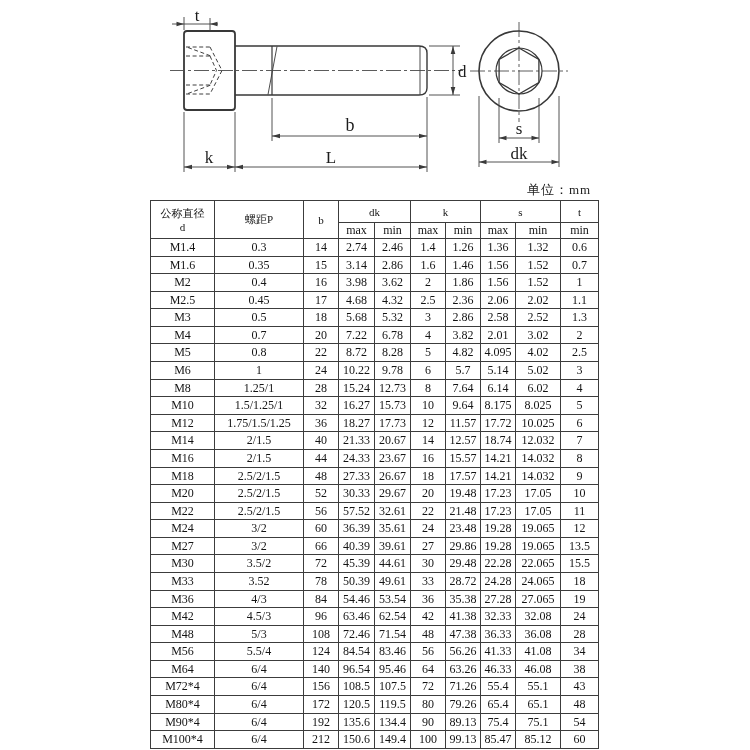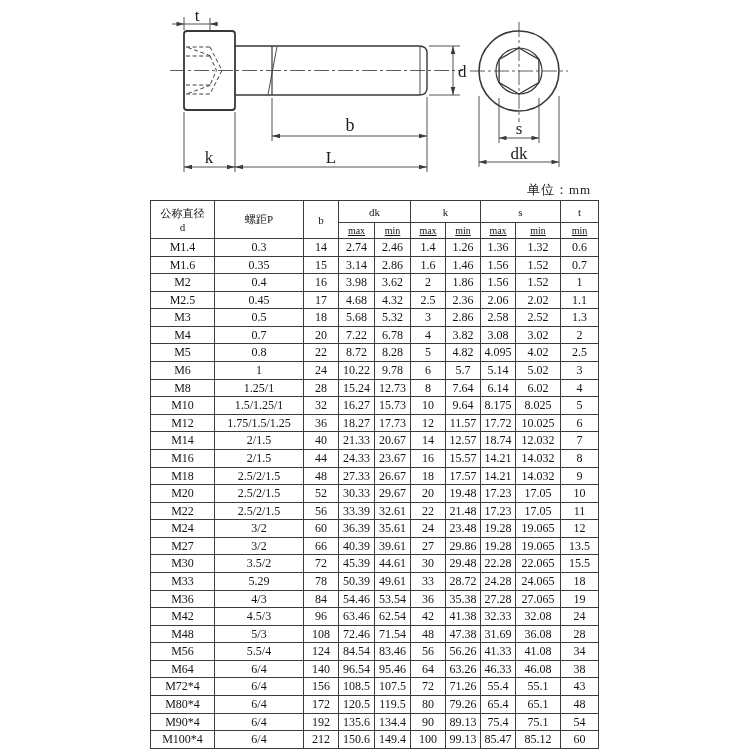--- a/index.html
+++ b/index.html
@@ -16,21 +16,21 @@
   table.dim-table{
     position:absolute;left:150px;top:200px;width:448px;
     border-collapse:collapse;table-layout:fixed;
     font-size:12px;color:#141414;
   }
   .dim-table th,.dim-table td{
     border:1px solid #3c3c3c;text-align:center;vertical-align:middle;
     padding:0;font-weight:normal;white-space:nowrap;overflow:hidden;
   }
   .dim-table thead tr.group-row th{height:21px;font-size:11px;}
-  .dim-table thead tr.sub-row th{height:15px;font-size:10px;text-decoration:underline;}
+  .dim-table thead tr.sub-row th{height:15px;font-size:12px;}
   .dim-table tbody td{height:16.58px;font-size:12px;line-height:16.58px;}
   .hdr-2line div{line-height:14px;}
 </style>
 </head>
 <body>
 
 <div class="page">
 
   <svg class="drawing" width="750" height="200" viewBox="0 0 750 200">
 
@@ -220,21 +220,21 @@
           <td>1.3</td>
         </tr>
         <tr>
           <td>M4</td>
           <td>0.7</td>
           <td>20</td>
           <td>7.22</td>
           <td>6.78</td>
           <td>4</td>
           <td>3.82</td>
-          <td>3.08</td>
+          <td>2.01</td>
           <td>3.02</td>
           <td>2</td>
         </tr>
         <tr>
           <td>M5</td>
           <td>0.8</td>
           <td>22</td>
           <td>8.72</td>
           <td>8.28</td>
           <td>5</td>
@@ -336,21 +336,21 @@
           <td>20</td>
           <td>19.48</td>
           <td>17.23</td>
           <td>17.05</td>
           <td>10</td>
         </tr>
         <tr>
           <td>M22</td>
           <td>2.5/2/1.5</td>
           <td>56</td>
-          <td>33.39</td>
+          <td>57.52</td>
           <td>32.61</td>
           <td>22</td>
           <td>21.48</td>
           <td>17.23</td>
           <td>17.05</td>
           <td>11</td>
         </tr>
         <tr>
           <td>M24</td>
           <td>3/2</td>
@@ -382,21 +382,21 @@
           <td>45.39</td>
           <td>44.61</td>
           <td>30</td>
           <td>29.48</td>
           <td>22.28</td>
           <td>22.065</td>
           <td>15.5</td>
         </tr>
         <tr>
           <td>M33</td>
-          <td>5.29</td>
+          <td>3.52</td>
           <td>78</td>
           <td>50.39</td>
           <td>49.61</td>
           <td>33</td>
           <td>28.72</td>
           <td>24.28</td>
           <td>24.065</td>
           <td>18</td>
         </tr>
         <tr>
@@ -424,21 +424,21 @@
           <td>24</td>
         </tr>
         <tr>
           <td>M48</td>
           <td>5/3</td>
           <td>108</td>
           <td>72.46</td>
           <td>71.54</td>
           <td>48</td>
           <td>47.38</td>
-          <td>31.69</td>
+          <td>36.33</td>
           <td>36.08</td>
           <td>28</td>
         </tr>
         <tr>
           <td>M56</td>
           <td>5.5/4</td>
           <td>124</td>
           <td>84.54</td>
           <td>83.46</td>
           <td>56</td>

